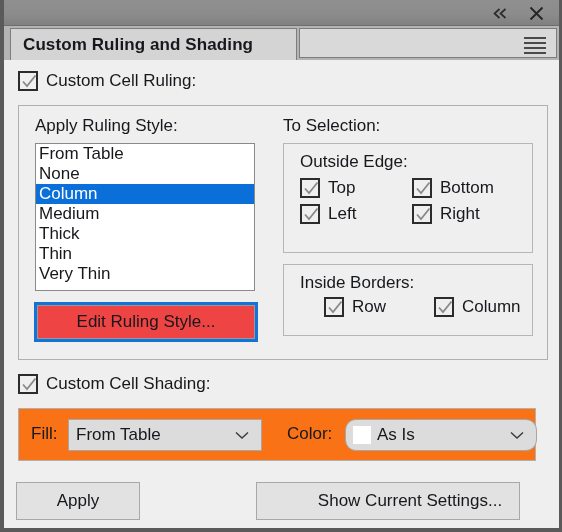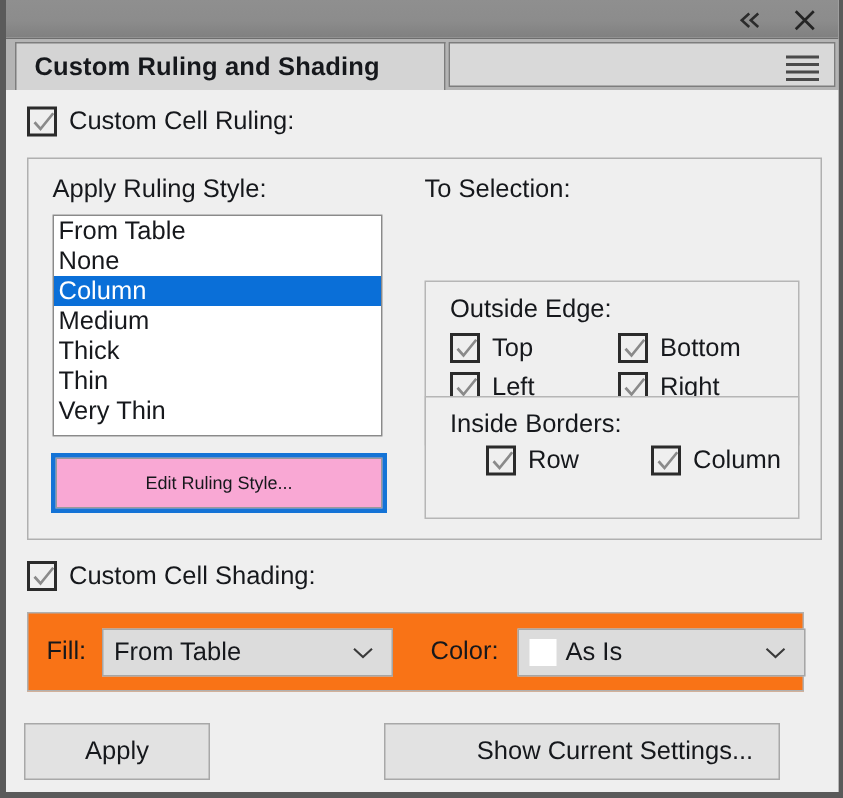--- a/index.html
+++ b/index.html
@@ -186,49 +186,48 @@
     background: #0a6fd8;
     color: #ffffff;
   }
 
   
   .btn-edit-style {
     position: absolute;
     left: 18px; top: 199px;
     width: 218px;
     height: 34px;
-    background: #f9a8d4;
+    background: #ef4444;
     border: 1px solid #9a9a9a;
     outline: 3px solid #1473d6;
     box-sizing: border-box;
     display: flex;
     align-items: center;
     justify-content: center;
-    font-size: 12px;
+    font-size: 17px;
     color: #16181c;
     cursor: default;
   }
 
   
   .subgroup {
     position: absolute;
     border: 1px solid #b6b6b6;
     background: #efefef;
     box-sizing: border-box;
   }
   .grp-outside {
     left: 264px; top: 37px;
     width: 250px;
     height: 110px;
-    margin-top: 44px;
   }
   .grp-inside {
     left: 264px; top: 158px;
     width: 250px;
-    height: 82px;
+    height: 72px;
   }
   .grp-title {
     position: absolute;
     left: 16px; top: 8px;
     font-size: 17px;
     color: #16181c;
   }
   .cb-grid {
     position: absolute;
     left: 16px; top: 34px;
@@ -275,21 +274,21 @@
     border: 1px solid #a6a6a6;
     box-sizing: border-box;
     display: flex;
     align-items: center;
     padding-left: 7px;
     font-size: 17px;
     color: #16181c;
     cursor: default;
   }
   .combo-fill { left: 49px; width: 194px; }
-  .combo-color { left: 326px; width: 192px; }
+  .combo-color { left: 326px; width: 192px; border-radius: 11px; }
   .combo .chev {
     position: absolute;
     right: 12px;
     top: 50%;
     transform: translateY(-50%);
     display: block;
   }
   .swatch {
     display: inline-block;
     width: 18px;

